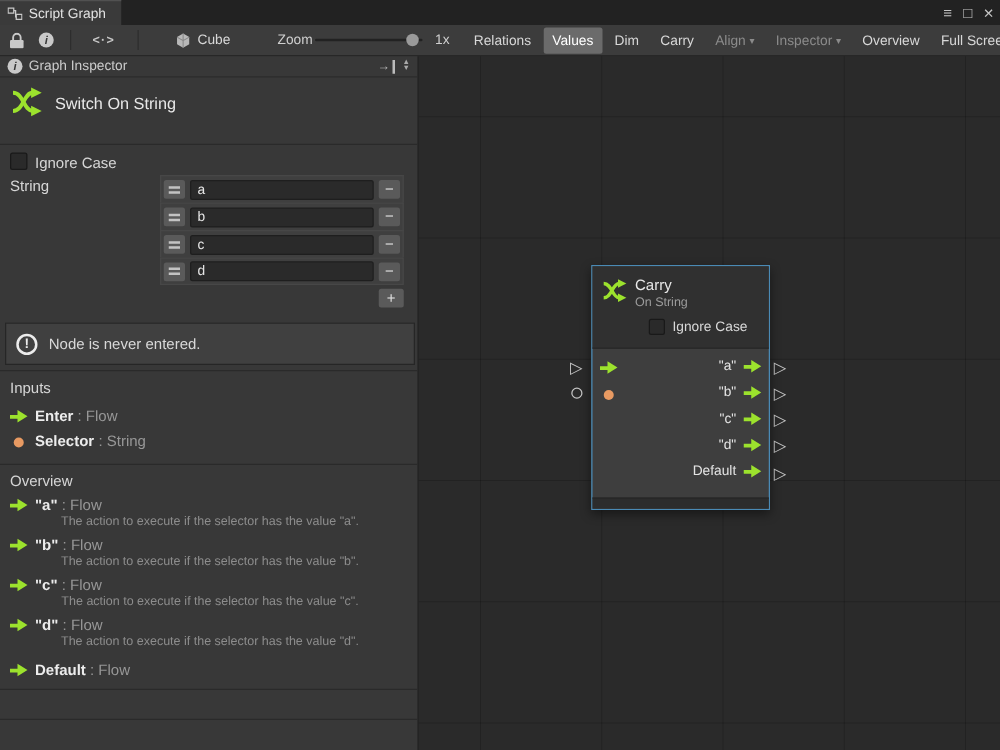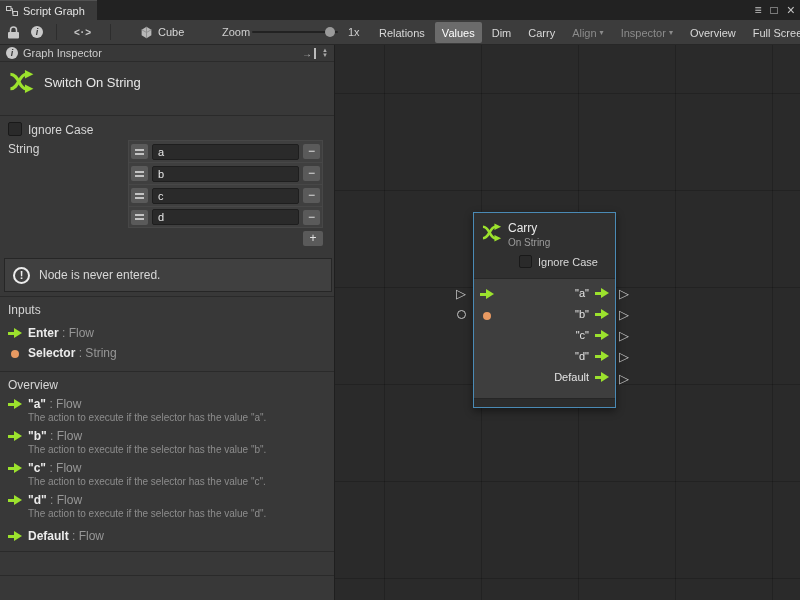--- a/index.html
+++ b/index.html
@@ -75,21 +75,21 @@
               line-height:14px; text-align:center; }
 
   .warning { position:absolute; left:4px; top:213px; width:328px; height:34px;
              background:#404040; border:1px solid #262626; display:flex; align-items:center;
              gap:9px; padding:0 8px; font-size:12px; color:#d8d8d8; }
   .warn-icon { width:17px; height:17px; border:2px solid #ececec; border-radius:50%;
                color:#ececec; font-weight:bold; font-size:11px; display:flex;
                align-items:center; justify-content:center; flex:0 0 auto; }
 
   .sec-header { position:absolute; left:8px; font-size:12px; color:#d6d6d6; }
-  .port-item { position:absolute; left:0; right:16px; height:16px; }
+  .port-item { position:absolute; left:0; right:16px; height:16px;text-align:center; }
   .port-item .p-icon { position:absolute; left:8px; top:2px; }
   .port-item .p-name { position:absolute; left:28px; top:0; font-size:12px; font-weight:bold; color:#ececec; }
   .p-name .p-type { font-weight:normal; color:#979797; }
   .p-desc { position:absolute; left:28px; right:10px; font-size:10px; color:#8d8d8d; }
 
   .arrow { display:inline-block; width:15px; height:10px; position:relative; }
   .arrow::before { content:""; position:absolute; left:0; top:3.5px; width:8px; height:3px;
                    background:var(--flow-green, #9ce22d); }
   .arrow::after { content:""; position:absolute; left:6px; top:0; width:0; height:0;
                   border-left:8px solid var(--flow-green, #9ce22d);

